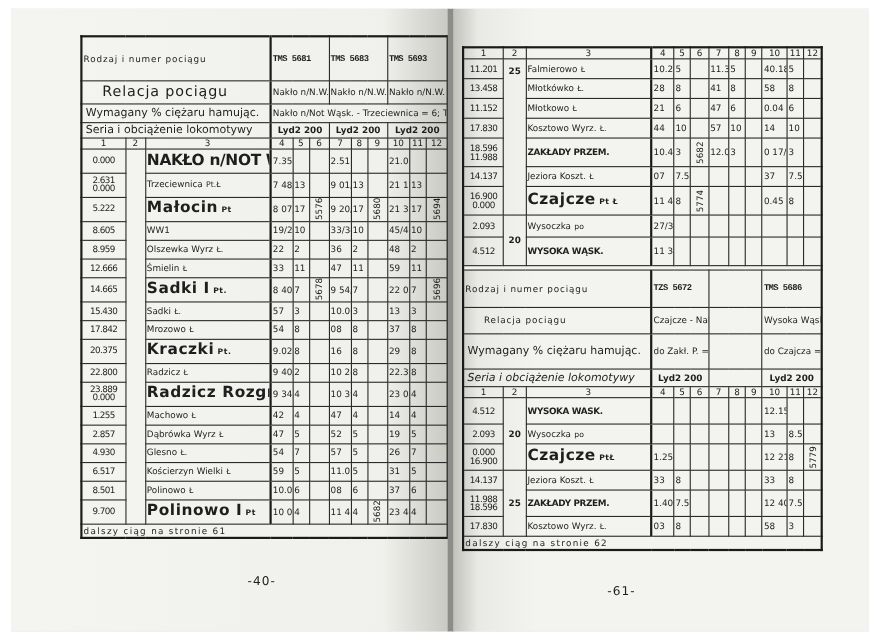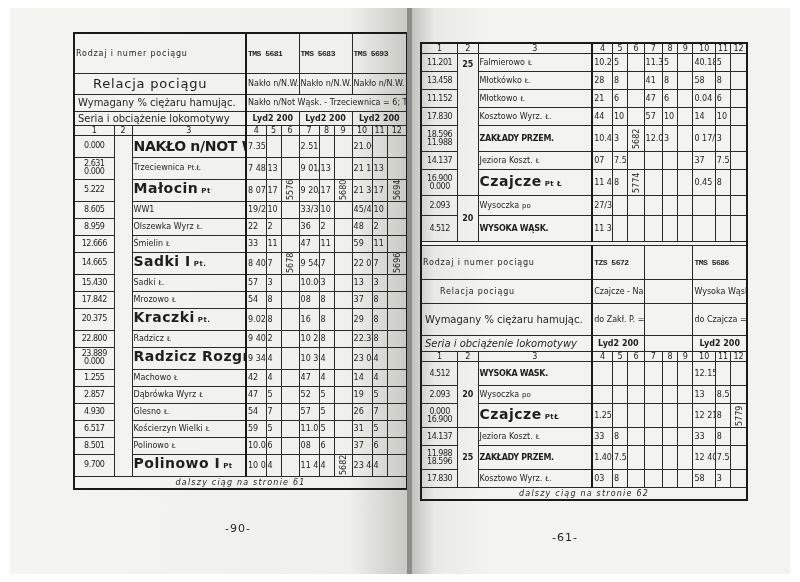--- a/index.html
+++ b/index.html
@@ -22,21 +22,21 @@
   .st small{font-size:7px;margin-left:3px;}
   .hdr{font-size:12px;letter-spacing:0.8px;padding-left:8px;line-height:13px;white-space:normal;}
   .hdr.small{font-size:10px;letter-spacing:0;padding-left:3px;}
   .trn{font-weight:bold;font-size:10px;text-align:left;letter-spacing:-0.5px;font-family:Liberation Mono, monospace;}
   .rel{font-size:6.5px;line-height:7px;text-align:left;white-space:normal;}
   .tiny{font-size:5px;line-height:5.5px;white-space:normal;}
   .lok{font-size:10px;font-weight:bold;text-align:center;}
   .cn{font-size:8px;text-align:center;}
   .t{font-size:8px;text-align:left;}
   .rot{writing-mode:vertical-rl;transform:rotate(180deg);font-size:6.5px;text-align:center;}
-  .foot{text-align:center;font-size:10px;letter-spacing:1.2px;font-style:italic;}
+  .foot{font-size:10px;letter-spacing:1.2px;}
   .pnum{position:absolute;font-size:11px;letter-spacing:1px;}
   .heavy-r{border-right:2px solid #1a1a1a !important;}
 </style>
 </head>
 <body>
 
 <div class="book">
   <div class="page left">
     <table class="tt lt">
       <colgroup>
@@ -365,21 +365,21 @@
             <td class="t">4</td>
             <td></td>
           </tr>
         </tbody>
       <tbody>
           <tr style="height:13px">
         <td colspan="12" class="foot">dalszy ciąg na stronie 61</td>
       </tr>
     </tbody>
       </table>
-    <div class="pnum" style="left:215px;top:514px">-90-</div>
+    <div class="pnum" style="left:215px;top:514px">-40-</div>
   </div>
 
   <div class="gutter"></div>
 
   <div class="page right">
     <table class="tt rt">
       <colgroup>
         <col style="width:36px">
           <col style="width:20px">
           <col style="width:112px">

